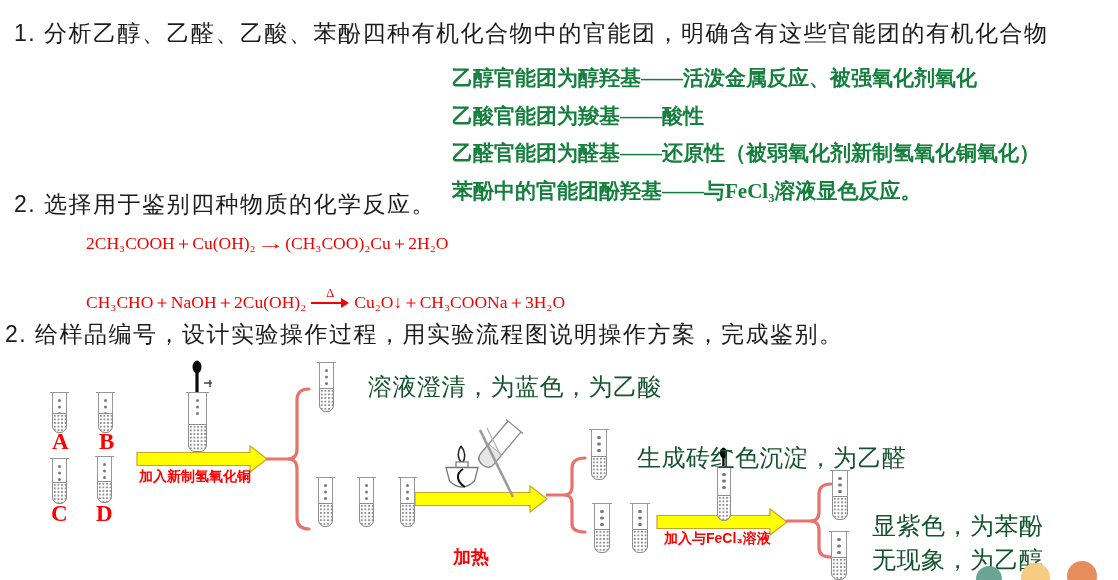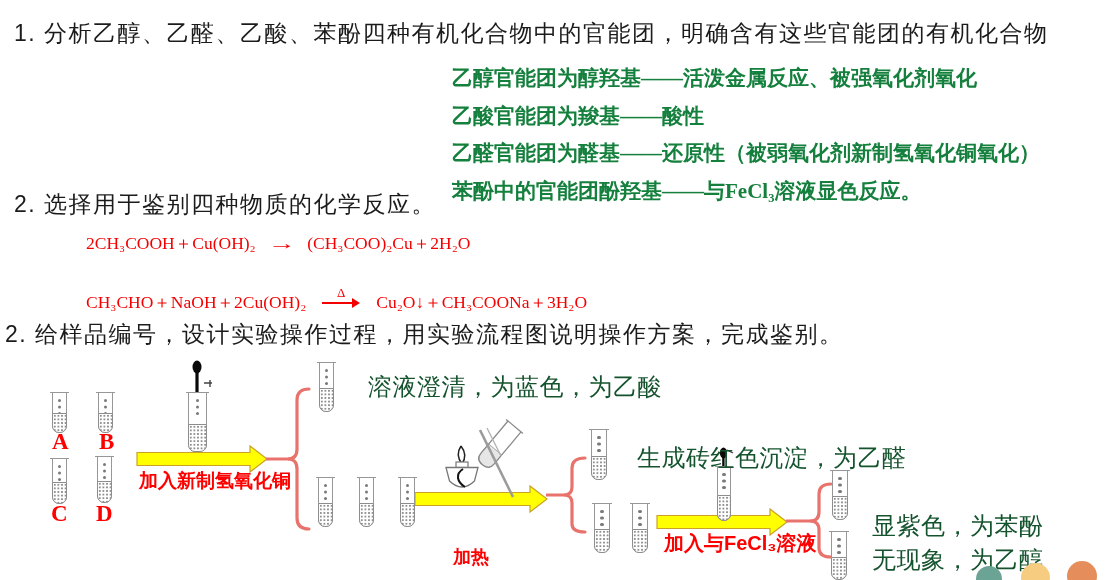--- a/index.html
+++ b/index.html
@@ -4,31 +4,31 @@
 <style>
   html,body{margin:0;padding:0;background:#fff;}
   .page{position:relative;width:1118px;height:580px;background:#fff;overflow:hidden;
         font-family:"Liberation Sans",sans-serif;}
   .abs{position:absolute;white-space:nowrap;}
   .blk{color:#1b1b1b;font-size:23px;letter-spacing:1.5px;}
   .notes{position:absolute;left:452px;top:60px;color:#15803d;
          font-family:"Liberation Serif",serif;font-weight:bold;font-size:21px;
          line-height:37.5px;white-space:nowrap;}
   .eq{position:absolute;color:#f40000;font-family:"Liberation Serif",serif;
-      font-size:17.5px;white-space:nowrap;display:flex;align-items:center;gap:11px;}
+      font-size:17.5px;white-space:nowrap;display:flex;align-items:center;}
   .eq .arr{display:inline-block;transform:scaleX(1.6);margin:0 6px;}
   .ca{display:inline-flex;flex-direction:column;align-items:center;margin:0 5px;
       transform:translateY(-5px);}
   .ca i{font-style:normal;font-size:13px;line-height:11px;}
   .ca b{position:relative;width:38px;height:10px;display:block;}
   .ca b::before{content:'';position:absolute;left:0;top:4.4px;width:31px;height:1.7px;background:#f40000;}
   .ca b::after{content:'';position:absolute;right:0;top:0;border-left:8px solid #f40000;
       border-top:5px solid transparent;border-bottom:5px solid transparent;}
   .result{position:absolute;color:#14532d;font-size:24px;white-space:nowrap;letter-spacing:0.5px;}
-  .redlbl{position:absolute;color:#fe0000;font-weight:bold;font-size:19px;white-space:nowrap;}
+  .redlbl{position:absolute;color:#fe0000;font-weight:bold;font-size:14px;white-space:nowrap;}
   .slabel{position:absolute;color:#ff0000;font-family:"Liberation Serif",serif;
           font-weight:bold;font-size:23px;}
   .tube{position:absolute;background:#fff;border:1.2px solid #979797;border-top:none;
         border-radius:0 0 8px 8px;box-sizing:border-box;}
   .tube::before{content:'';position:absolute;top:0;left:-3px;right:-3px;height:1.2px;background:#979797;}
   .bub{position:absolute;top:7px;left:calc(50% - 1.6px);width:3.2px;height:3.2px;
        border-radius:50%;background:#7a7a7a;box-shadow:0 6.5px 0 #7a7a7a,0 13px 0 #7a7a7a;}
   .liq{position:absolute;left:-1px;right:-1px;bottom:-1px;height:44%;
        border:1px solid #8d8d8d;border-radius:0 0 7px 7px;background-color:#fff;
        background-image:radial-gradient(circle,#8f8f8f 0.8px,rgba(0,0,0,0) 1px);
@@ -178,21 +178,21 @@
       <i class="bub"></i>
       <b class="liq"></b>
     </div>
   <div class="tube" style="left:831px;top:531px;width:16px;height:49px;">
       <i class="bub"></i>
       <b class="liq"></b>
     </div>
 
   <div class="redlbl" style="left:139px;top:468px;">加入新制氢氧化铜</div>
   <div class="redlbl" style="left:453px;top:505px;font-size:18px;margin-top:40px;">加热</div>
-  <div class="redlbl" style="left:664px;top:530px;font-size:20px;">加入与FeCl₃溶液</div>
+  <div class="redlbl" style="left:664px;top:530px;font-size:14px;">加入与FeCl₃溶液</div>
 
   <div class="result" style="left:368px;top:371px;">溶液澄清，为蓝色，为乙酸</div>
   <div class="result" style="left:637px;top:433px;margin-top:9px;">生成砖红色沉淀，为乙醛</div>
   <div class="result" style="left:872px;top:472px;margin-top:38px;">显紫色，为苯酚</div>
   <div class="result" style="left:872px;top:544px;">无现象，为乙醇</div>
 
   <div class="circle" style="left:976px;top:566px;width:26px;height:26px;background:#6ba394;"></div>
   <div class="circle" style="left:1021px;top:563px;width:29px;height:29px;background:#f6cd80;"></div>
   <div class="circle" style="left:1067px;top:561px;width:30px;height:30px;background:#e58e5c;"></div>
 

